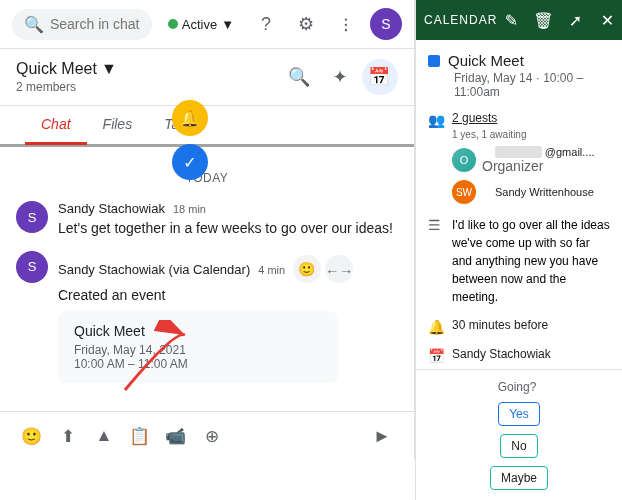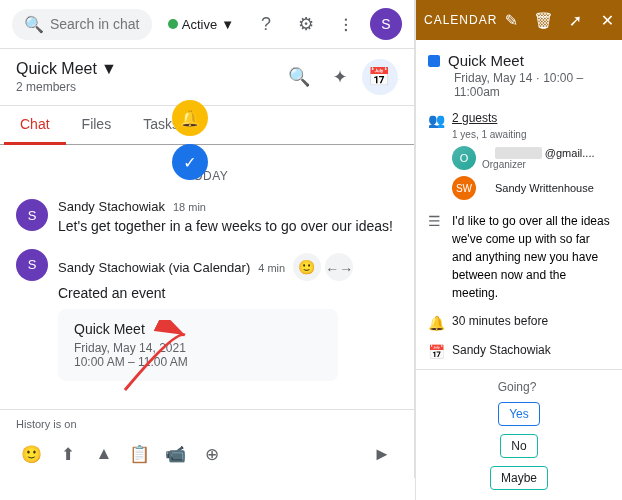--- a/index.html
+++ b/index.html
@@ -131,22 +131,23 @@
       font-size: 18px;
     }
     .header-icon.active-tab-icon {
       background: #e8f0fe;
       color: #1a73e8;
     }
 
     
     .tabs {
       display: flex;
-      padding: 0 4px;
-      border-bottom: 1px solid #a3a3a3;
+      padding: 0 25px;
+      border-bottom: 3px solid #a3a3a3;
+      font-style: italic;
     }
     .tab {
       padding: 10px 16px;
       font-size: 14px;
       color: #5f6368;
       cursor: pointer;
       border-bottom: 3px solid transparent;
       margin-bottom: -1px;
     }
     .tab.active {
@@ -322,21 +323,21 @@
       flex-direction: column;
       background: #fff;
       border-left: 1px solid #e0e0e0;
       position: relative;
     }
     .right-top-bar {
       display: flex;
       align-items: center;
       justify-content: space-between;
       padding: 6px 8px;
-      background: #a16207;
+      background: #14532d;
       color: #fff;
     }
     .right-top-label {
       font-size: 12px;
       letter-spacing: 1px;
       color: #fff;
       font-weight: 500;
     }
     .right-top-icons {
       display: flex;
@@ -434,21 +435,21 @@
     .cal-guest-info { flex: 1; min-width: 0; }
     .cal-guest-name {
       font-size: 11px;
       color: #202124;
       white-space: nowrap;
       overflow: hidden;
       text-overflow: ellipsis;
       padding-left: 13px;
     }
     .cal-guest-role {
-      font-size: 10px;
+      font-size: 14px;
       color: #5f6368;
     }
     .cal-organizer-img {
       width: 100%;
       height: 100%;
       background: linear-gradient(135deg, #4db6ac, #26a69a);
       display: flex;
       align-items: center;
       justify-content: center;
       font-size: 11px;
@@ -590,21 +591,20 @@
           <div class="event-card">
             <div class="event-card-title">Quick Meet</div>
             <div class="event-card-date">Friday, May 14, 2021</div>
             <div class="event-card-time">10:00 AM – 11:00 AM</div>
           </div>
         </div>
       </div>
     </div>
 
     <div class="bottom-bar">
-      <div class="history-note">History is on</div>
       <div class="input-toolbar">
         <div class="toolbar-icon">🙂</div>
         <div class="toolbar-icon">⬆</div>
         <div class="toolbar-icon">▲</div>
         <div class="toolbar-icon">📋</div>
         <div class="toolbar-icon">📹</div>
         <div class="toolbar-icon">⊕</div>
         <div class="spacer"></div>
         <div class="toolbar-icon send-icon">►</div>
       </div>

